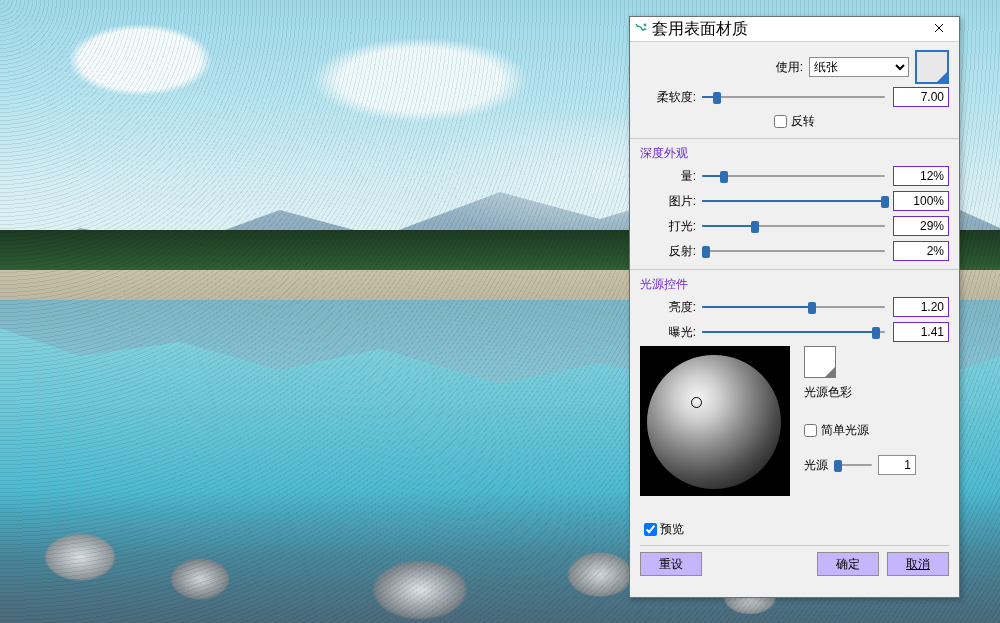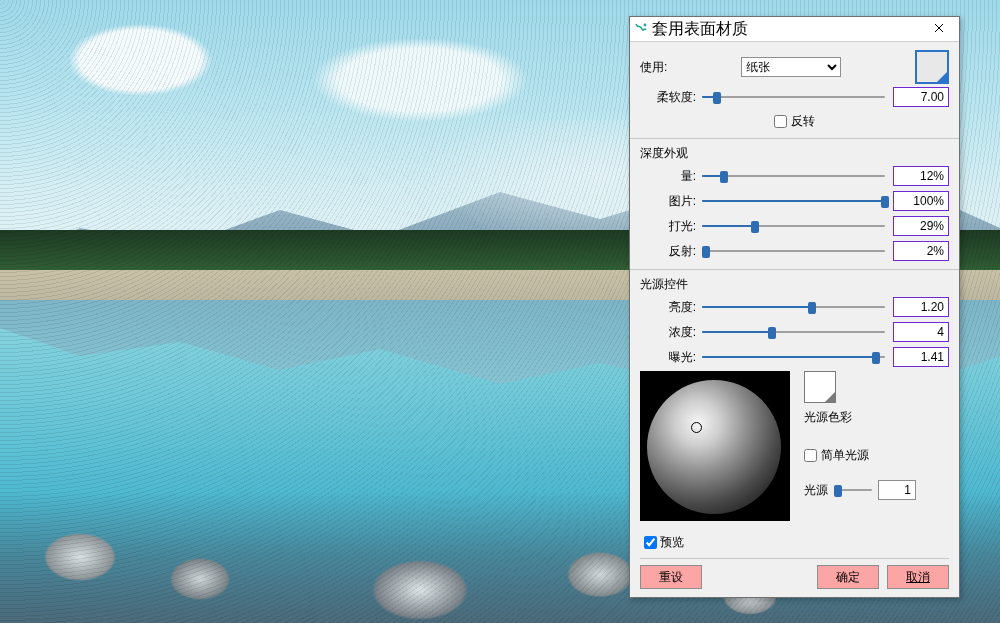--- a/index.html
+++ b/index.html
@@ -46,24 +46,24 @@
 
   .panel{padding:8px 10px 6px 10px;}
   .row{display:flex;align-items:center;height:24px;margin:1px 0;}
   .lbl{width:56px;text-align:right;padding-right:6px;white-space:nowrap;font-size:12px;}
   .slider-wrap{flex:1;position:relative;height:18px;}
   .track{position:absolute;left:0;right:0;top:8px;height:2px;background:#a0a0a0;border-radius:1px;}
   .track-fill{position:absolute;left:0;top:8px;height:2px;background:#2f6db3;border-radius:1px;}
   .thumb{position:absolute;top:4px;width:8px;height:12px;background:#2f6db3;border-radius:2px;margin-left:-4px;cursor:pointer;}
   .valbox{width:46px;height:18px;border:1px solid #6d28d9;margin-left:8px;background:#fff;font-size:12px;text-align:right;padding:0 4px;line-height:18px;}
 
-  .section-head{font-size:12px;color:#000000;margin:6px 0 2px 0;}
+  .section-head{font-size:12px;color:#6d28d9;margin:6px 0 2px 0;}
   .divider{border-top:1px solid #c8c8c8;margin:6px -10px;}
 
-  .use-row{display:flex;align-items:center;justify-content:space-between;height:34px;}
+  .use-row{display:flex;align-items:center;justify-content:flex-end;height:34px;}
   .use-row .lbl{width:auto;}
   select.combo{width:100px;height:20px;font-size:12px;border:1px solid #8e8e8e;background:#fff;}
   .swatch-btn{width:30px;height:30px;margin-left:6px;border:2px solid #2b72c9;background:#e8e8e8;position:relative;cursor:pointer;}
   .swatch-btn::after{content:"";position:absolute;right:0;bottom:0;border:5px solid transparent;border-right-color:#2b72c9;border-bottom-color:#2b72c9;}
 
   .chk-row{display:flex;align-items:center;height:22px;}
   .chk-row input{margin:0 4px 0 0;}
 
   .sphere-area{display:flex;align-items:flex-start;margin-top:2px;}
   .sphere{width:148px;height:148px;background:#000;position:relative;cursor:crosshair;border:1px solid #000;}
@@ -74,24 +74,24 @@
   .color-swatch{width:30px;height:30px;border:1px solid #7a7a7a;background:#fff;position:relative;cursor:pointer;}
   .color-swatch::after{content:"";position:absolute;right:0;bottom:0;border:5px solid transparent;border-right-color:#7a7a7a;border-bottom-color:#7a7a7a;}
   .side-label{margin-top:6px;font-size:12px;}
 
   .simple-row{margin-top:18px;}
   .light-count-row{display:flex;align-items:center;justify-content:flex-end;margin-top:14px;}
   .mini-slider{width:38px;position:relative;height:18px;margin:0 6px;}
   .mini-slider .track{left:0;right:0;}
   .mini-valbox{width:28px;height:18px;border:1px solid #8e8e8e;background:#fff;text-align:right;padding:0 4px;line-height:18px;font-size:12px;}
 
-  .bottom-bar{position:absolute;left:0;right:0;bottom:0;padding:6px 10px 8px 10px;}
+  .bottom-bar{position:absolute;left:0;right:0;bottom:13px;padding:6px 10px 8px 10px;}
   .preview-row{display:flex;align-items:center;margin-bottom:6px;}
   .btn-row{display:flex;gap:0;}
-  .btn{height:22px;border:1px solid #8e8e8e;background:#fca5a5;font-size:12px;display:flex;align-items:center;justify-content:center;cursor:pointer;}
+  .btn{height:22px;border:1px solid #8e8e8e;background:#c4b5fd;font-size:12px;display:flex;align-items:center;justify-content:center;cursor:pointer;}
   .btn-reset{width:60px;}
   .spacer{flex:1;}
   .btn-ok{width:60px;margin-right:8px;}
   .btn-cancel{width:60px;text-decoration:underline;}
   .section-divider{border-top:1px solid #c8c8c8;margin:6px 0;}
 </style>
 </head>
 <body>
 
 <div class="bg">
@@ -196,29 +196,20 @@
     <div class="row">
       <span class="lbl">亮度:</span>
       <div class="slider-wrap">
           <div class="track"></div>
           <div class="track-fill" style="width: 60%;"></div>
           <div class="thumb" style="left: 60%;"></div>
         </div>
       <div class="valbox">1.20</div>
     </div>
     <div class="row">
-      <span class="lbl">浓度:</span>
-      <div class="slider-wrap">
-          <div class="track"></div>
-          <div class="track-fill" style="width: 38%;"></div>
-          <div class="thumb" style="left: 38%;"></div>
-        </div>
-      <div class="valbox">4</div>
-    </div>
-    <div class="row">
       <span class="lbl">曝光:</span>
       <div class="slider-wrap">
           <div class="track"></div>
           <div class="track-fill" style="width: 95%;"></div>
           <div class="thumb" style="left: 95%;"></div>
         </div>
       <div class="valbox">1.41</div>
     </div>
 
     <div class="sphere-area">

